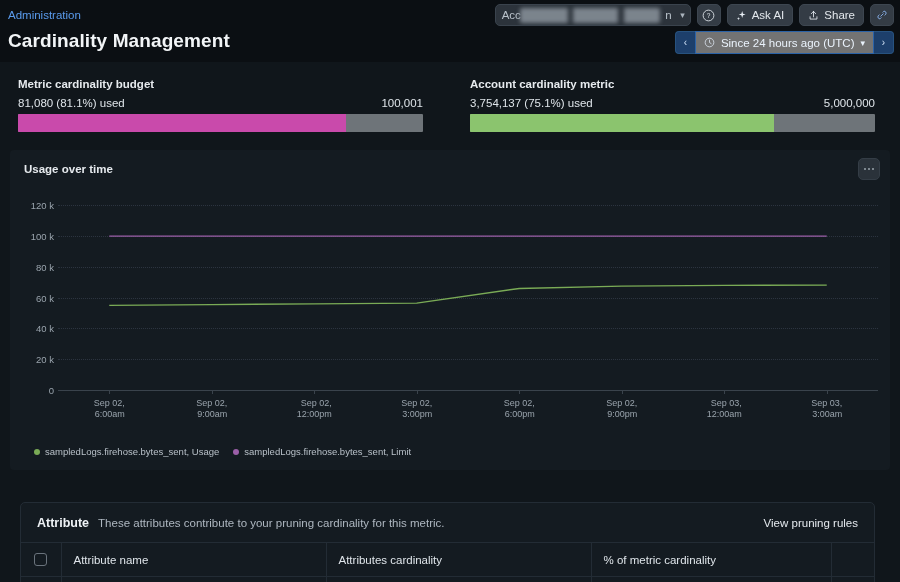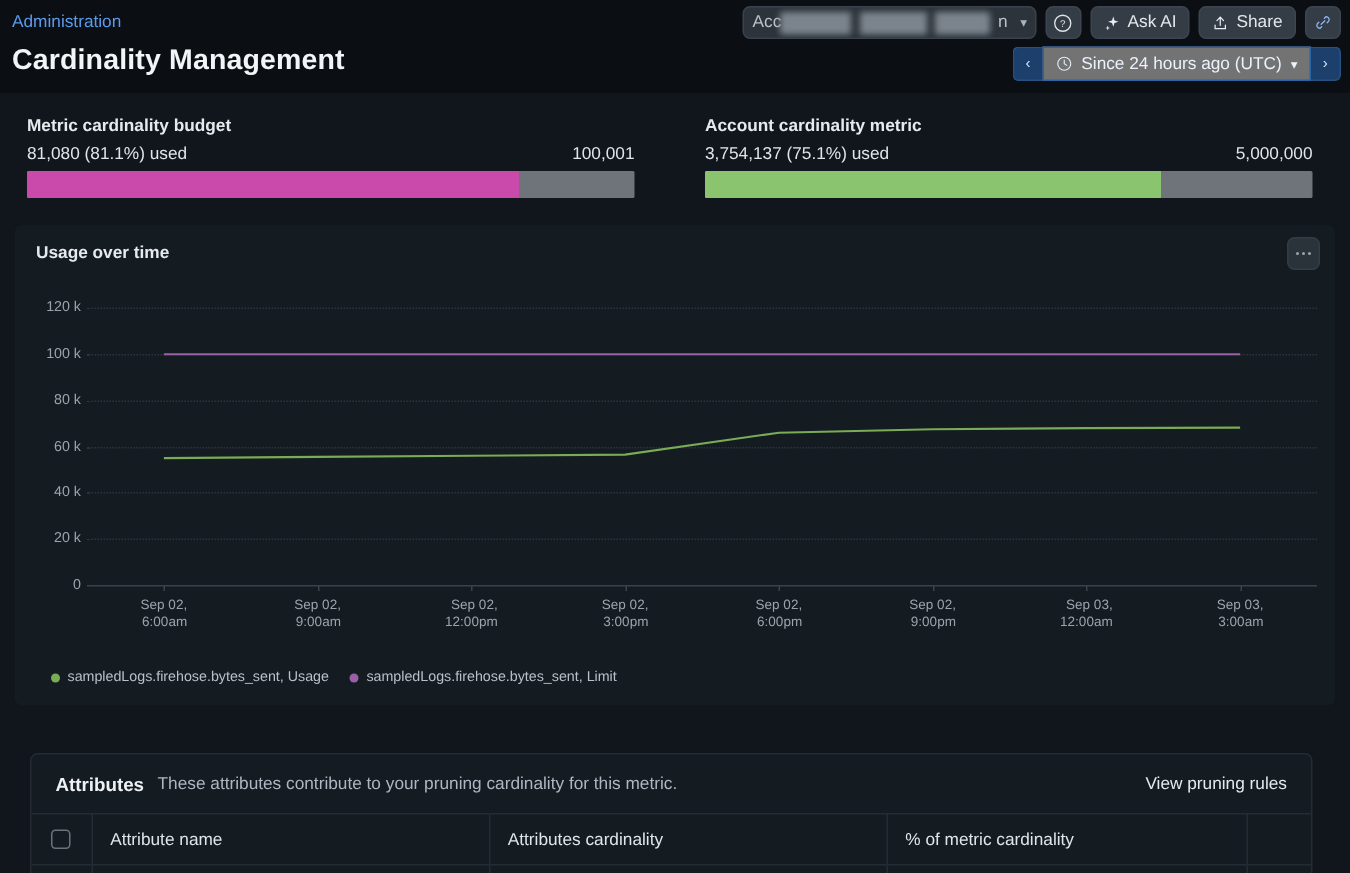--- a/index.html
+++ b/index.html
@@ -282,21 +282,21 @@
           </div>
           <div class="leg">
             <span class="dot" style="background: rgb(155, 95, 168);"></span>
             <span>sampledLogs.firehose.bytes_sent, Limit</span>
           </div>
         </div>
     </div>
 
     <div class="table-card">
       <div class="tcap">
-        <span class="tcap-title">Attributes</span>
+        <span class="tcap-title">Attribute</span>
         <span class="tcap-sub">These attributes contribute to your pruning cardinality for this metric.</span>
         <span class="prune">View pruning rules</span>
       </div>
       <table>
         <thead>
           <tr>
             <th class="col-chk">
               <span class="chk"></span>
             </th>
             <th class="col-name">Attribute name</th>

